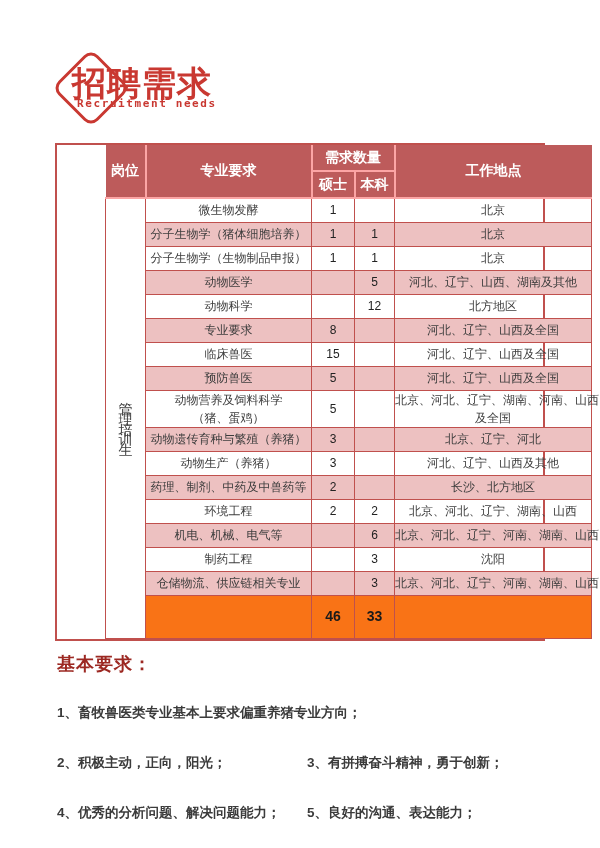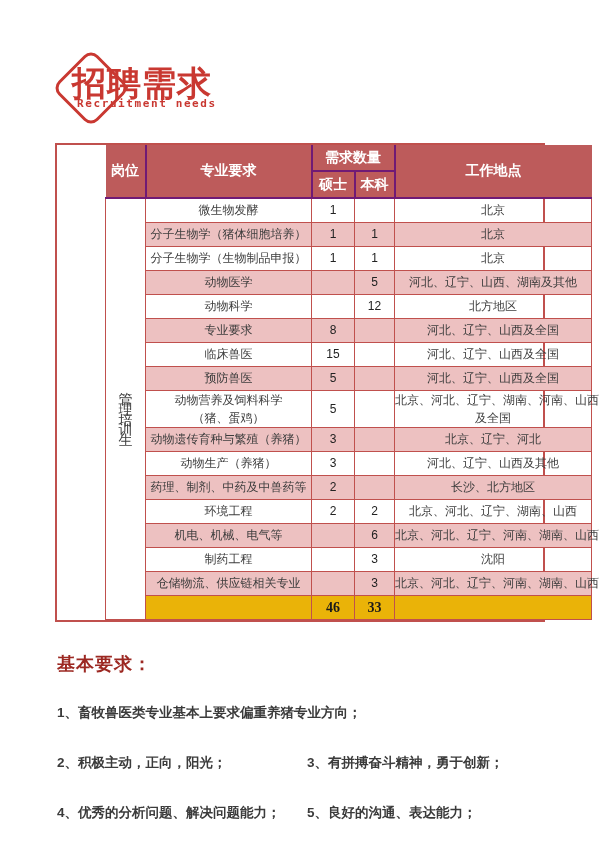--- a/index.html
+++ b/index.html
@@ -38,36 +38,36 @@
   .tbl-wrap{
     position:absolute;left:55px;top:143px;width:490px;
     border:2px solid var(--border);
   }
   table{border-collapse:collapse;width:100%;table-layout:fixed;margin-left:48px;}
   col.c-pos{width:40px;} col.c-major{width:166px;}
   col.c-ms{width:43px;} col.c-bs{width:40px;} col.c-loc{width:197px;}
   thead th{
     background:var(--header-bg);color:#fff;
     font-size:14px;font-weight:bold;text-align:center;
-    border:2px solid #701a75;white-space:pre;
+    border:2px solid #fca5a5;white-space:pre;
   }
   thead tr:first-child th{border-top:0;height:26px;}
   thead tr:last-child th{height:27px;}
   thead th.edge-l{border-left:0;}
   thead th.edge-r{border-right:0;}
   tbody td{
     border:1px solid var(--border);
     font-size:12px;text-align:center;vertical-align:middle;
     color:var(--text);white-space:pre;line-height:1.5;
     overflow:visible;
   }
   tbody tr{height:24px;}
   tbody tr.tall{height:36px;}
   tbody tr:nth-child(even){background:var(--pink);}
-  tbody tr.total{height:24px;background:#eab308;font-family:Liberation Serif, serif;}
+  tbody tr.total{height:43px;background:#f97316;}
   tbody tr.total td{font-size:14px;font-weight:bold;color:#1a1a1a;}
   td.num{color:#222;}
   td.pos-cell{background:#fff;}
   .vtext{
     writing-mode:vertical-rl;text-orientation:upright;
     display:inline-block;font-size:14px;letter-spacing:10px;
     color:var(--text);
   }
   
   .req{position:absolute;left:57px;top:652px;width:500px;}

